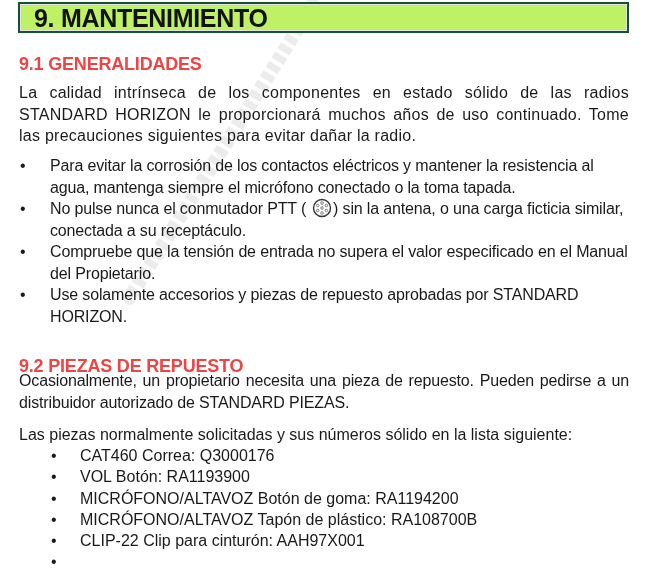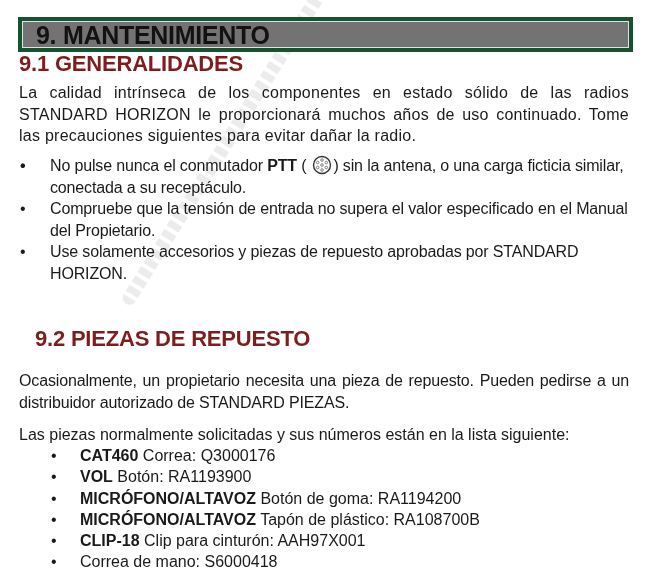--- a/index.html
+++ b/index.html
@@ -1,31 +1,31 @@
 <!DOCTYPE html>
 <html><head>
 <meta charset="utf-8">
 <style>
   html, body { margin: 0; padding: 0; }
   body {
     width: 650px; height: 588px; background: #ffffff; position: relative; overflow: hidden;
     font-family: "Liberation Sans", sans-serif; color: #1a1a1a;
   }
   .chapter-bar {
-    position: absolute; left: 18px; top: 17px; width: 607px; height: 27px;
-    background: #737373; border: 4px solid #14532d;
+    position: absolute; left: 18px; top: 2px; width: 607px; height: 27px;
+    background: #bef264; border: 2px solid #14532d;
     box-shadow: inset 0 0 0 1px #e2e2e6;
   }
   .chapter-title {
     position: absolute; left: 14px; top: 0px; font-size: 25px; font-weight: bold;
     letter-spacing: -0.3px; line-height: 28px; color: #121212;
   }
   .h2 {
-    position: absolute; left: 19px; font-size: 22px; font-weight: bold; letter-spacing: -0.2px;
-    color: #7f1d1d; margin: 0; line-height: 24px;
+    position: absolute; left: 19px; font-size: 18px; font-weight: bold; letter-spacing: -0.2px;
+    color: #ef4444; margin: 0; line-height: 24px;
   }
   .para {
     position: absolute; left: 19px; width: 610px; font-size: 16px; line-height: 21.5px;
     text-align: justify; margin: 0;
   }
   .para.intro { letter-spacing: 0.25px; }
   ul.bullets {
     position: absolute; left: 0; margin: 0; padding: 0; list-style: none;
   }
   ul.bullets li {
@@ -35,21 +35,21 @@
   ul.bullets li .dot {
     position: absolute; left: 20px; top: 0; font-size: 16px;
   }
   ul.parts {
     position: absolute; left: 0; margin: 0; padding: 0; list-style: none;
   }
   ul.parts li {
     position: relative; padding-left: 80px; font-size: 16px; line-height: 21.3px;
   }
   ul.parts li .dot { position: absolute; left: 51px; top: 0; }
-  b { font-weight: bold; }
+  b { font-weight: normal; }
   .mic-icon {
     display: inline-block; width: 20px; height: 20px; vertical-align: -4px; margin: 0 1px 0 6px;
   }
   .watermark {
     position: absolute; left: 120px; top: 300px; width: 380px; transform: rotate(-58deg);
     transform-origin: left top; height: 14px; pointer-events: none;
     background: repeating-linear-gradient(90deg, rgba(200,200,200,0.35) 0 7px, rgba(255,255,255,0) 7px 11px);
     border-radius: 7px; filter: blur(0.6px);
   }
 </style>
@@ -62,20 +62,21 @@
   <span class="chapter-title">9. MANTENIMIENTO</span>
 </div>
 
 <h2 class="h2" style="top:52px;">9.1 GENERALIDADES</h2>
 
 <p class="para intro" style="top:82px;">La calidad intrínseca de los componentes en estado sólido de las radios STANDARD HORIZON le proporcionará muchos años de uso continuado. Tome las precauciones siguientes para evitar dañar la radio.</p>
 
 <ul class="bullets" style="top:155px;">
   <li>
     <span class="dot">•</span>
+    <span>Para evitar la corrosión de los contactos eléctricos y mantener la resistencia al agua, mantenga siempre el micrófono conectado o la toma tapada.</span>
   </li>
   <li>
     <span class="dot">•</span>
     <span>No pulse nunca el conmutador </span><b>PTT</b><span> (</span><span class="mic-icon"><svg width="20" height="20" viewBox="0 0 20 20">
           <circle cx="10" cy="10" r="8.5" fill="#fff" stroke="#333" stroke-width="1.4"></circle>
           <circle cx="10" cy="5" r="1.3" fill="none" stroke="#666" stroke-width="0.8"></circle>
           <circle cx="14.3" cy="7.5" r="1.3" fill="none" stroke="#666" stroke-width="0.8"></circle>
           <circle cx="14.3" cy="12.5" r="1.3" fill="none" stroke="#666" stroke-width="0.8"></circle>
           <circle cx="10" cy="15" r="1.3" fill="none" stroke="#666" stroke-width="0.8"></circle>
           <circle cx="5.7" cy="12.5" r="1.3" fill="none" stroke="#666" stroke-width="0.8"></circle>
@@ -86,26 +87,26 @@
   <li>
     <span class="dot">•</span>
     <span>Compruebe que la tensión de entrada no supera el valor especificado en el Manual del Propietario.</span>
   </li>
   <li>
     <span class="dot">•</span>
     <span>Use solamente accesorios y piezas de repuesto aprobadas por STANDARD HORIZON.</span>
   </li>
 </ul>
 
-<h2 class="h2" style="top:327px;margin-left:16px;">9.2 PIEZAS DE REPUESTO</h2>
+<h2 class="h2" style="top:354px;">9.2 PIEZAS DE REPUESTO</h2>
 
 <p class="para" style="top:370px; letter-spacing:-0.15px;">Ocasionalmente, un propietario necesita una pieza de repuesto. Pueden pedirse a un distribuidor autorizado de STANDARD PIEZAS.</p>
 
-<p class="para" style="top:424px; text-align:left;">Las piezas normalmente solicitadas y sus números están en la lista siguiente:</p>
+<p class="para" style="top:424px; text-align:left;">Las piezas normalmente solicitadas y sus números sólido en la lista siguiente:</p>
 
 <ul class="parts" style="top:445px;">
   <li><span class="dot">•</span><b>CAT460</b><span> Correa: Q3000176</span></li>
   <li><span class="dot">•</span><b>VOL</b><span> Botón: RA1193900</span></li>
   <li><span class="dot">•</span><b>MICRÓFONO/ALTAVOZ</b><span> Botón de goma: RA1194200</span></li>
   <li><span class="dot">•</span><b>MICRÓFONO/ALTAVOZ</b><span> Tapón de plástico: RA108700B</span></li>
-  <li><span class="dot">•</span><b>CLIP-18</b><span> Clip para cinturón: AAH97X001</span></li>
-  <li><span class="dot">•</span><b></b><span>Correa de mano: S6000418</span></li>
+  <li><span class="dot">•</span><b>CLIP-22</b><span> Clip para cinturón: AAH97X001</span></li>
+  <li><span class="dot">•</span><b></b></li>
 </ul>
 
 </body></html>

